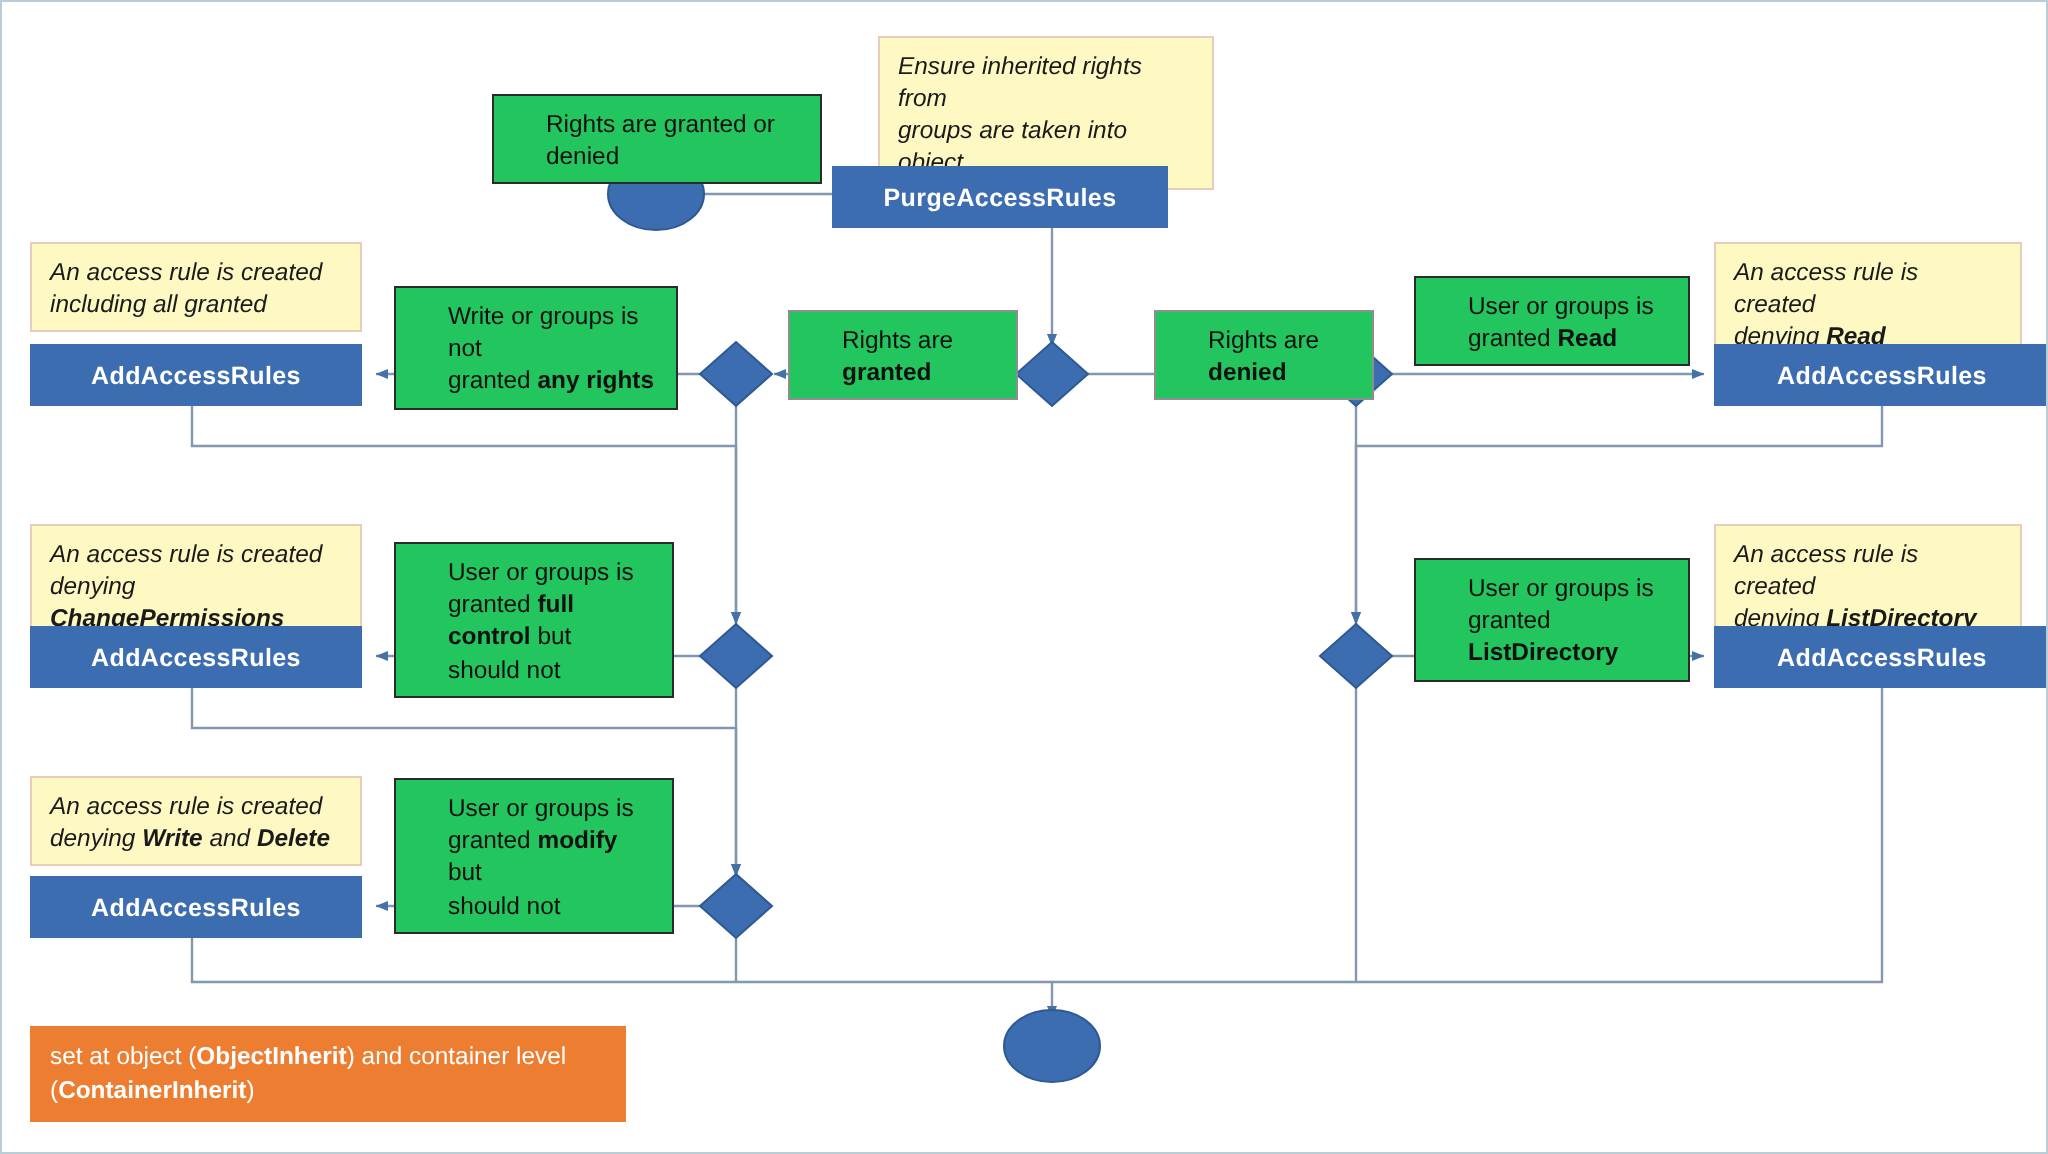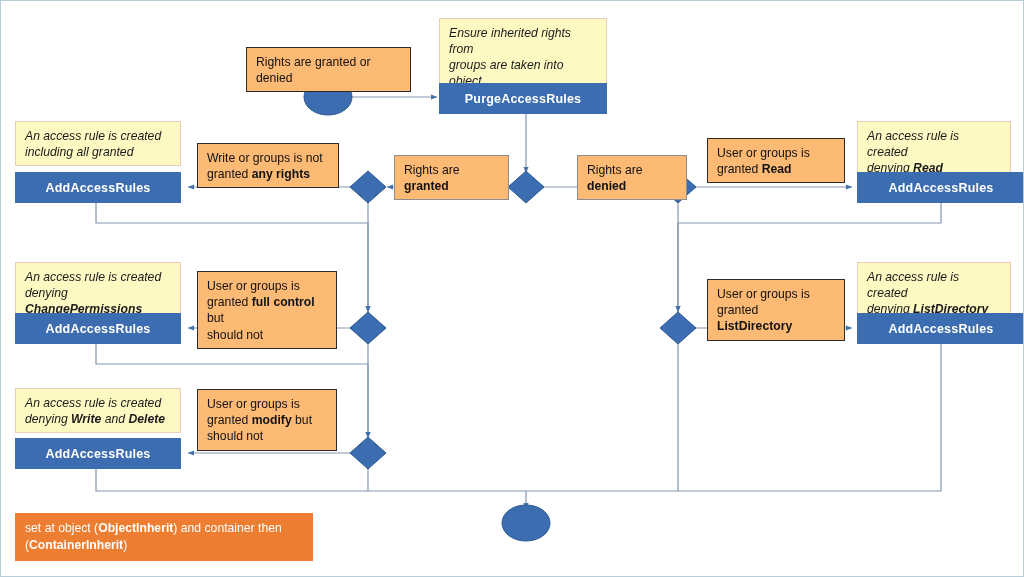--- a/index.html
+++ b/index.html
@@ -45,26 +45,26 @@
     border: 1px solid #E8CDBB;
     color: #1a1a1a;
     font-style: italic;
     font-size: 12.2px;
     line-height: 1.32;
     padding: 6px 8px 5px 9px;
   }
   .note b { font-weight: bold; font-style: italic; }
   
   .label-box {
-    background: #fdba74;
+    background: #22c55e;
     border: 1px solid #2b2b2b;
     color: #111111;
     font-size: 12.2px;
     line-height: 1.33;
-    padding: 6px 8px 5px 9px;
+    padding: 6px 8px 5px 26px;
   }
   .label-box.thin {
     border: 1px solid #8e8e8e;
   }
   .label-box b { font-weight: bold; }
   
   .orange-note {
     background: #ED7D31;
     color: #ffffff;
     font-size: 12.2px;
@@ -142,21 +142,21 @@
   <div class="node label-box" style="left:245px; top:46px; width:165px;">
     <span>Rights are granted or denied</span>
   </div>
 
   <div class="node note" style="left:438px; top:17px; width:168px;">
     <div>Ensure inherited rights from</div>
     <div>groups are taken into</div>
     <div>object</div>
   </div>
 
-  <div class="node process" style="left:438px; top:82px; width:168px; height:31px;">
+  <div class="node process" style="left:415px; top:82px; width:168px; height:31px;">
     <span>PurgeAccessRules</span>
   </div>
 
   <div class="node note" style="left:14px; top:120px; width:166px;">
     <div>An access rule is created</div>
     <div>including all granted</div>
   </div>
   <div class="node process" style="left:14px; top:171px; width:166px; height:31px;">
     <span>AddAccessRules</span>
   </div>
@@ -220,17 +220,17 @@
     <span>AddAccessRules</span>
   </div>
 
   <div class="node label-box" style="left:196px; top:388px; width:140px;">
     <div>User or groups is</div>
     <div><span>granted </span><b>modify</b><span> but</span></div>
     <div>should not</div>
   </div>
 
   <div class="node orange-note" style="left:14px; top:512px; width:298px;">
-    <div><span>set at object (</span><b>ObjectInherit</b><span>) and container then</span></div>
+    <div><span>set at object (</span><b>ObjectInherit</b><span>) and container level</span></div>
     <div><span>(</span><b>ContainerInherit</b><span>)</span></div>
   </div>
 
 </div>
 
 </body></html>

